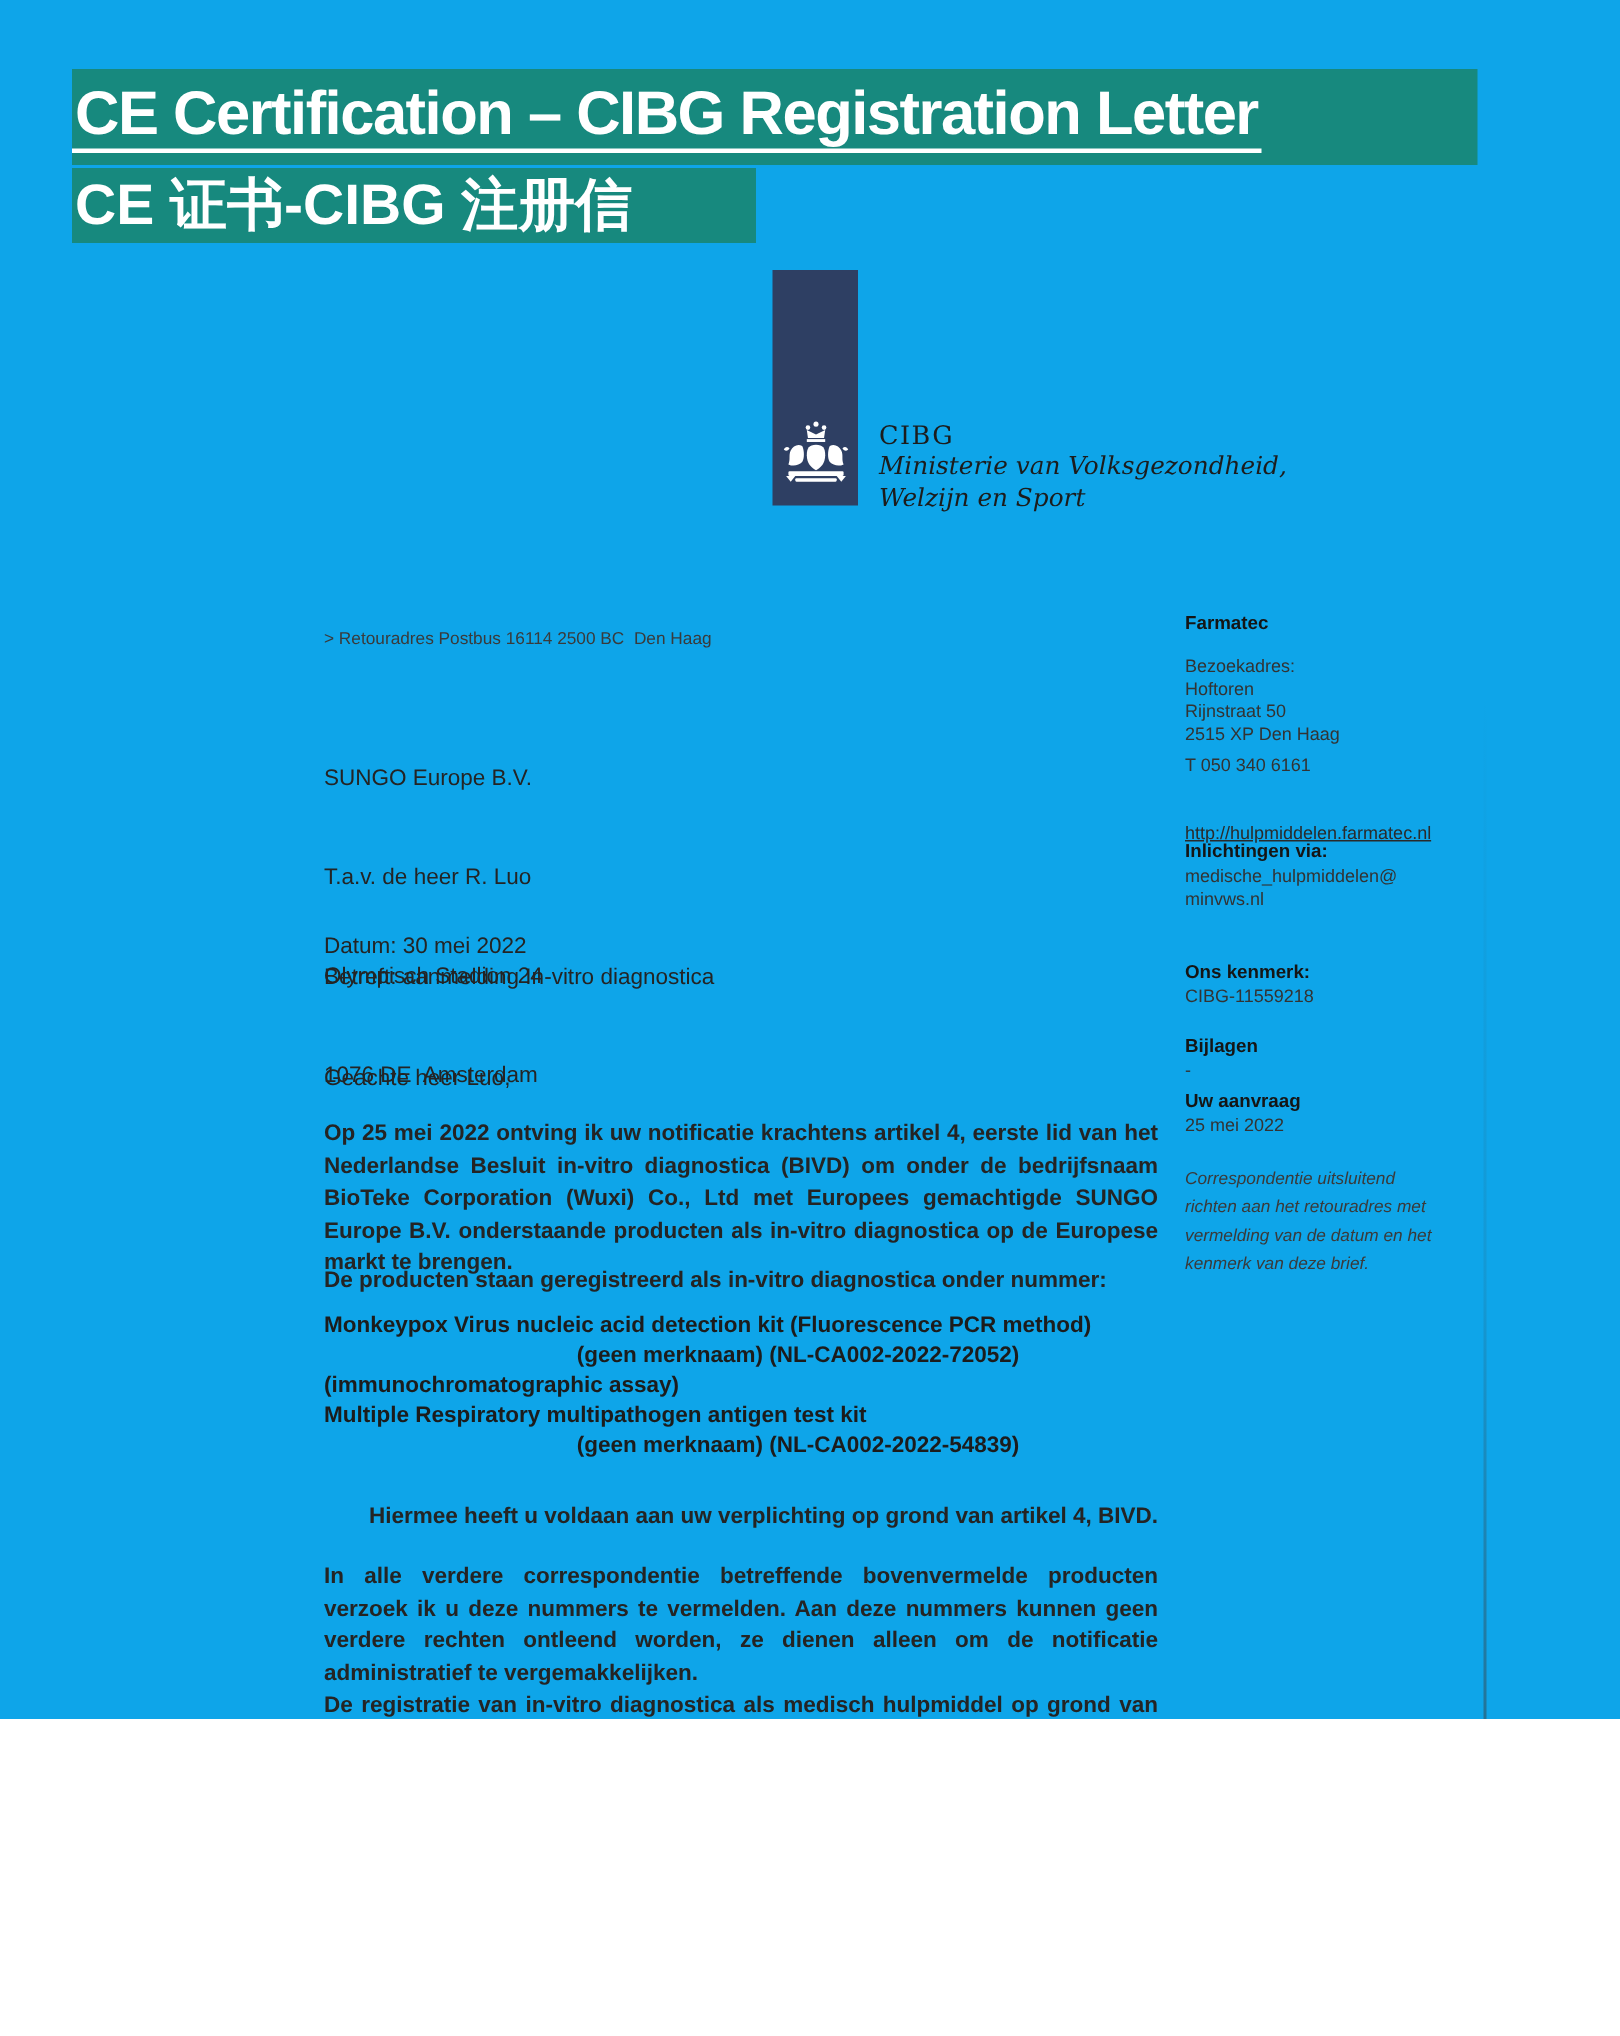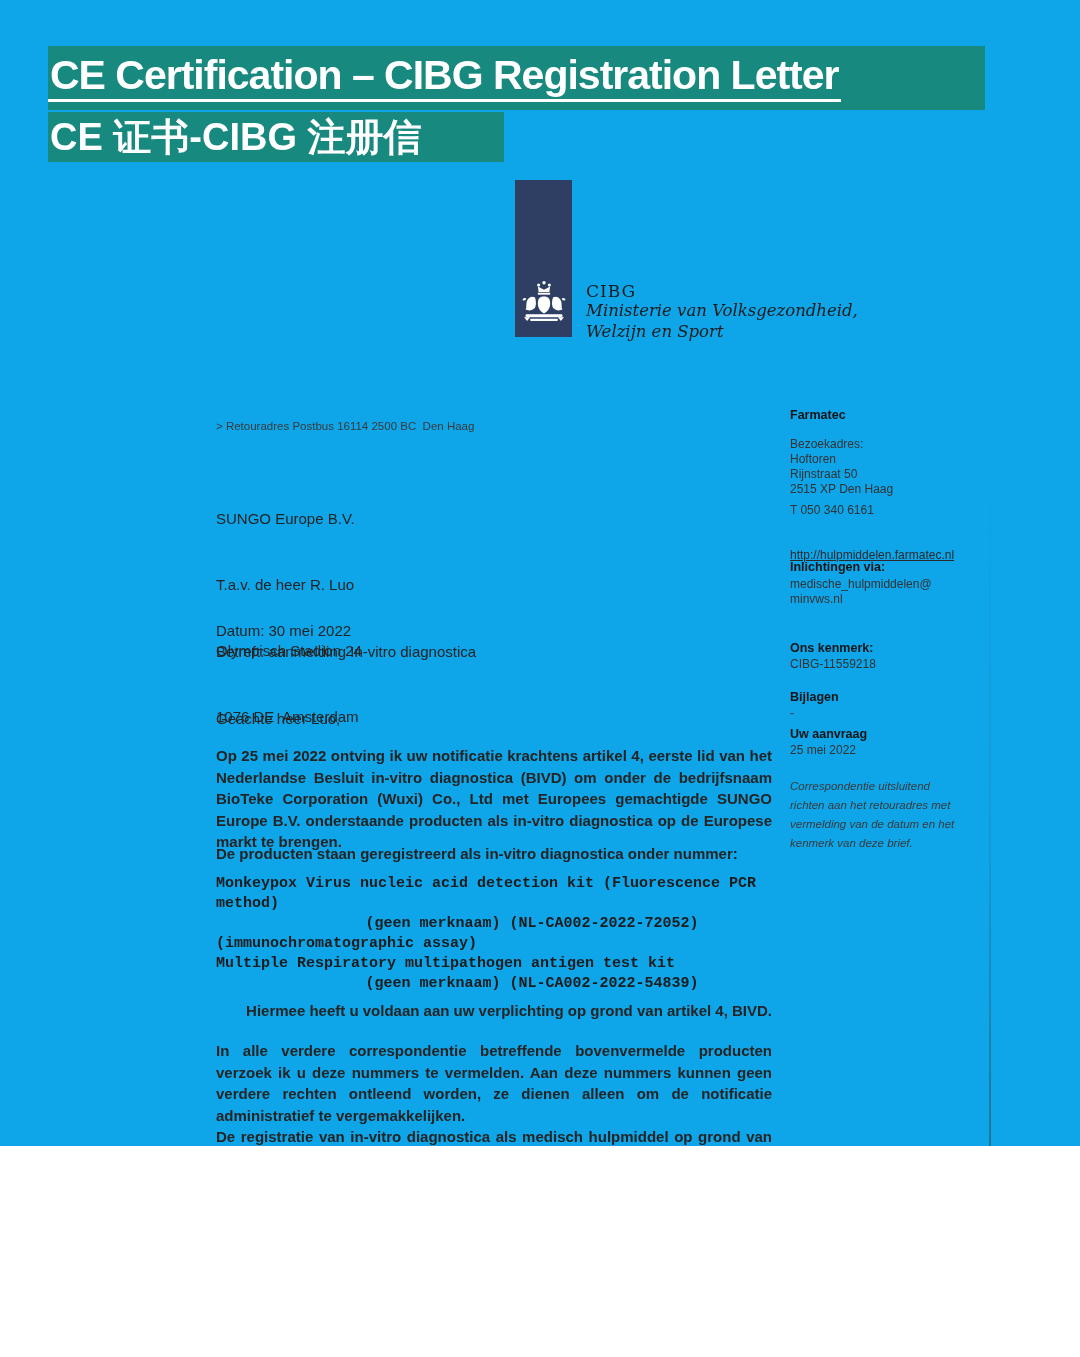--- a/index.html
+++ b/index.html
@@ -26,21 +26,21 @@
   
   .retouradres{position:absolute;left:216px;top:420px;font-size:11.5px;color:#3a3a3a;white-space:pre;}
   .recipient{position:absolute;left:216px;top:464px;font-size:15px;line-height:22px;white-space:pre;}
   .meta{position:absolute;left:216px;top:620px;font-size:15px;line-height:21px;}
   .salutation{position:absolute;left:216px;top:710px;font-size:15px;}
   .para{position:absolute;left:216px;width:556px;font-size:15px;line-height:21.5px;
         text-align:justify;text-justify:inter-word;font-weight:bold;}
   .p1{top:745px;}
   .p2{top:843px;text-align:left;}
   .products{position:absolute;left:216px;top:874px;width:580px;font-size:15px;
-            font-weight:bold;line-height:20px;color:#1c1c1c;font-family:Liberation Mono, monospace;}
+            font-weight:bold;line-height:20px;color:#1c1c1c;}
   .products .indent{padding-left:52px;text-align:center;}
   .p3{top:1000px;text-align:right;}
   .p4{top:1040px;}
   .p5{top:1126px;}
 
   
   .sb{position:absolute;left:790px;font-size:12px;line-height:15px;color:#333333;}
   .sb.b{font-weight:bold;font-size:12.5px;color:#151515;}
   .sb-link{text-decoration:underline;color:#2a2a2a;cursor:pointer;}
   .sb-note{position:absolute;left:790px;top:777px;width:170px;font-size:11.5px;line-height:19px;

